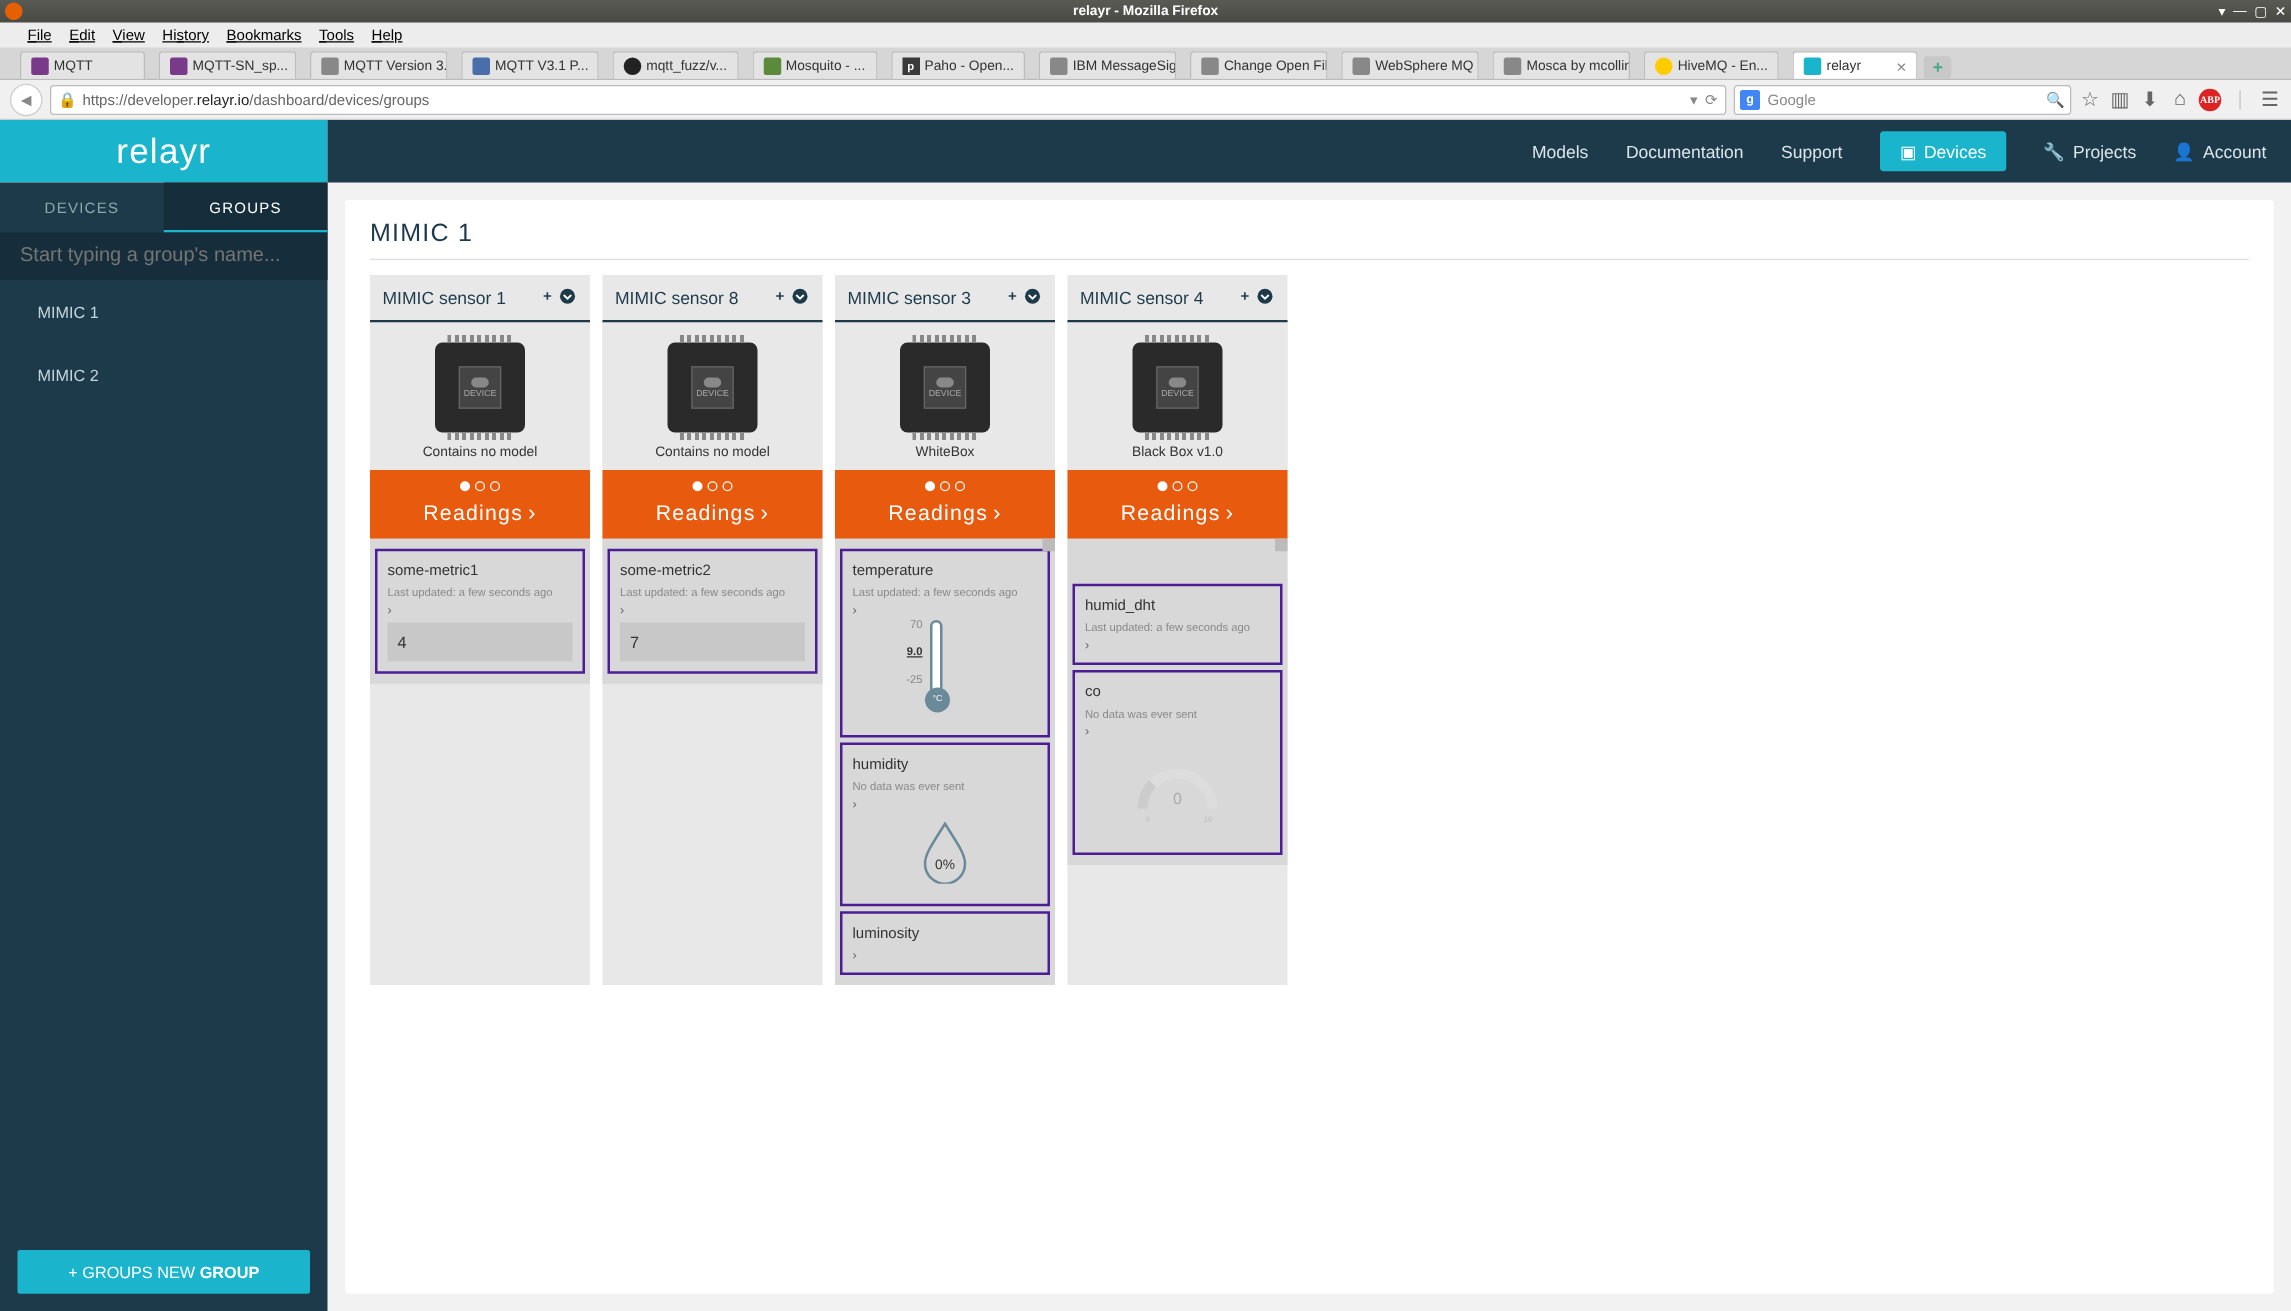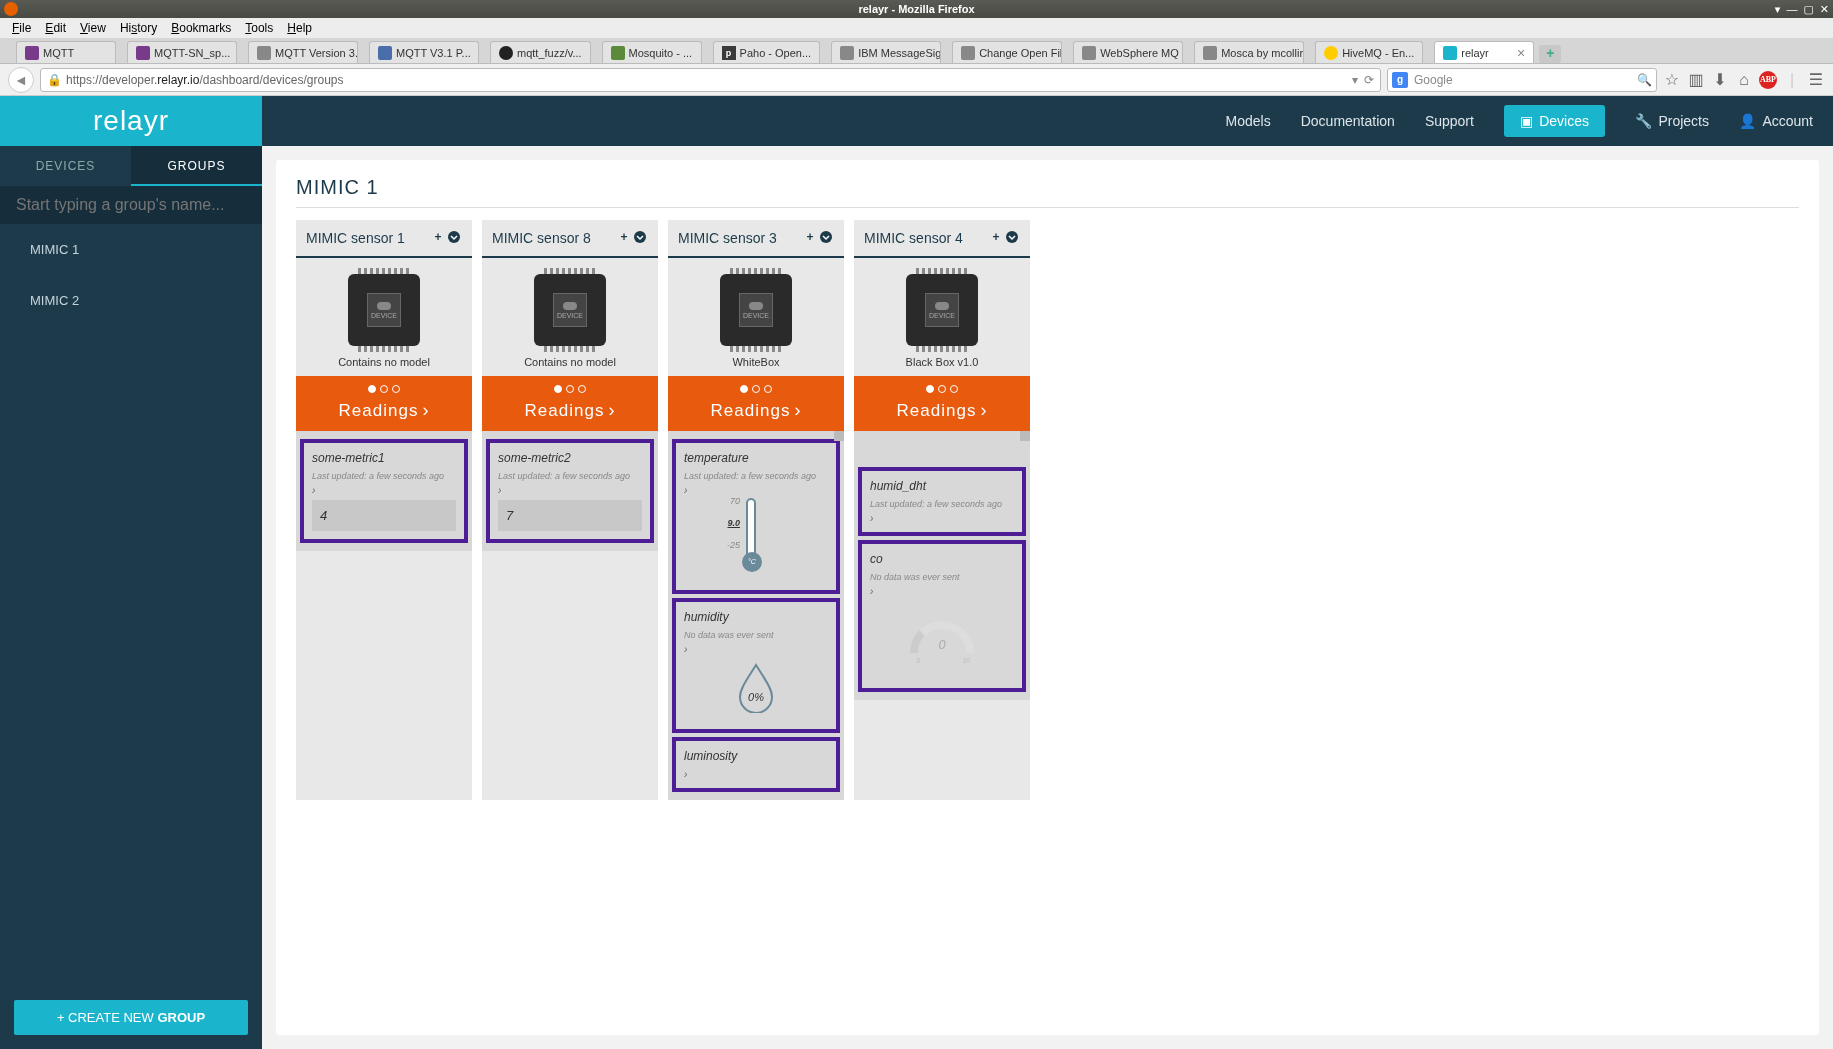--- a/index.html
+++ b/index.html
@@ -6,21 +6,21 @@
 body { width: 1833px; height: 1049px; overflow: hidden; background: #ededed; font-size: 12px; }
 
 
 .titlebar { height: 18px; background: linear-gradient(#5a5a55, #4a4a45); color: #fff; display: flex; align-items: center; position: relative; font-size: 11px; }
 .titlebar .ff-icon { width: 14px; height: 14px; background:#e66000; border-radius:50%; margin:0 4px; }
 .titlebar .title-c { position:absolute; left:50%; transform:translateX(-50%); font-weight:bold; }
 .titlebar .win-ctrl { position:absolute; right:4px; display:flex; gap:6px; }
 .titlebar .win-ctrl span { cursor:pointer; }
 
 
-.menubar { height: 20px; background: #ededed; display: flex; align-items: center; padding: 0 6px; font-size: 12px; gap: 2px; }
+.menubar { height: 20px; background: #ededed; display: flex; align-items: center; padding: 0 16px; font-size: 12px; gap: 2px; text-decoration: underline; }
 .menubar span { padding: 2px 6px; cursor:pointer; }
 .menubar span u { text-decoration: underline; }
 
 
 .tabstrip { height: 26px; background: #d6d6d6; display:flex; align-items:flex-end; padding:0 4px; border-bottom:1px solid #bbb; }
 .tab { height: 22px; min-width:100px; max-width:110px; padding:3px 8px; border:1px solid #bbb; border-bottom:none; border-radius:3px 3px 0 0; background:#e3e3e3; margin-right:-1px; display:flex; align-items:center; gap:4px; font-size:11px; white-space:nowrap; overflow:hidden; color:#333;margin-left:12px; }
 .tab.active { background:#fff; }
 .tab .favicon { width:14px; height:14px; display:inline-block; background:#888; border-radius:2px; flex-shrink:0; }
 .tab .favicon.mqtt { background:#7a3a8a; }
 .tab .favicon.ibm { background:#4a6ea9; }
@@ -83,21 +83,21 @@
 .chip .inner { width:34px; height:34px; background:#444; border:1px solid #666; display:flex; align-items:center; justify-content:center; color:#aaa; font-size:7px; flex-direction:column; gap:2px;}
 .chip .inner .cloud { width:14px; height:8px; background:#888; border-radius:4px; }
 .model-label { font-size:11px; color:#333; margin-top:10px; }
 .readings-bar { background:#e85a0d; color:#fff; text-align:center; padding-bottom:10px; }
 .dots { padding:6px 0 4px; }
 .dots span { display:inline-block; width:8px; height:8px; border:1px solid #fff; border-radius:50%; margin:0 2px; }
 .dots span.fill { background:#fff; }
 .readings-bar .label { font-size:17px; letter-spacing:1px; }
 .readings-bar .label::after { content:'›'; margin-left:4px; font-size:18px; }
 .metrics { background:#d8d8d8; padding:4px; position:relative; }
-.metric-box { background:#d8d8d8; border:4px solid #4c1d95; margin:4px 0; padding:8px;font-style:italic; }
+.metric-box { background:#d8d8d8; border:2px solid #4c1d95; margin:4px 0; padding:8px; }
 .metric-box .mname { font-size:12px; color:#333; margin-bottom:6px; }
 .metric-box .mupd { font-size:9px; color:#888; margin-bottom:4px; }
 .metric-box .arrow { font-size:10px; color:#666; }
 .metric-val { background:#c8c8c8; padding:8px; margin-top:4px; font-size:13px; color:#333; }
 .gauge { text-align:center; padding:10px 0; }
 .gauge svg { width:80px; height:60px; }
 .thermo { text-align:center; padding:4px 0; position:relative; height:86px; }
 .thermo-labels { position:absolute; left:26px; top:0; font-size:9px; color:#888; text-align:right; width:30px;}
 .thermo-labels div { margin-bottom:12px; }
 .thermo-labels .cur { color:#333; font-weight:bold; text-decoration:underline;}
@@ -240,21 +240,21 @@
     <div class="sidebar-tabs">
       <div>DEVICES</div>
       <div class="active">GROUPS</div>
     </div>
     <div class="side-search">
       <input placeholder="Start typing a group's name..." style="">
     </div>
     <div class="side-item">MIMIC 1</div>
     <div class="side-item">MIMIC 2</div>
     <div class="create-btn">
-      <span>+ CREATE NEW </span><b>GROUP</b>
+      <span>+ GROUPS NEW </span><b>GROUP</b>
     </div>
   </div>
 
   <div class="main">
     <div class="panel">
       <h2>MIMIC 1</h2>
       <div class="cards" id="cards">
           <div class="card">
             <div class="card-head">
               <span class="name">MIMIC sensor 1</span>

